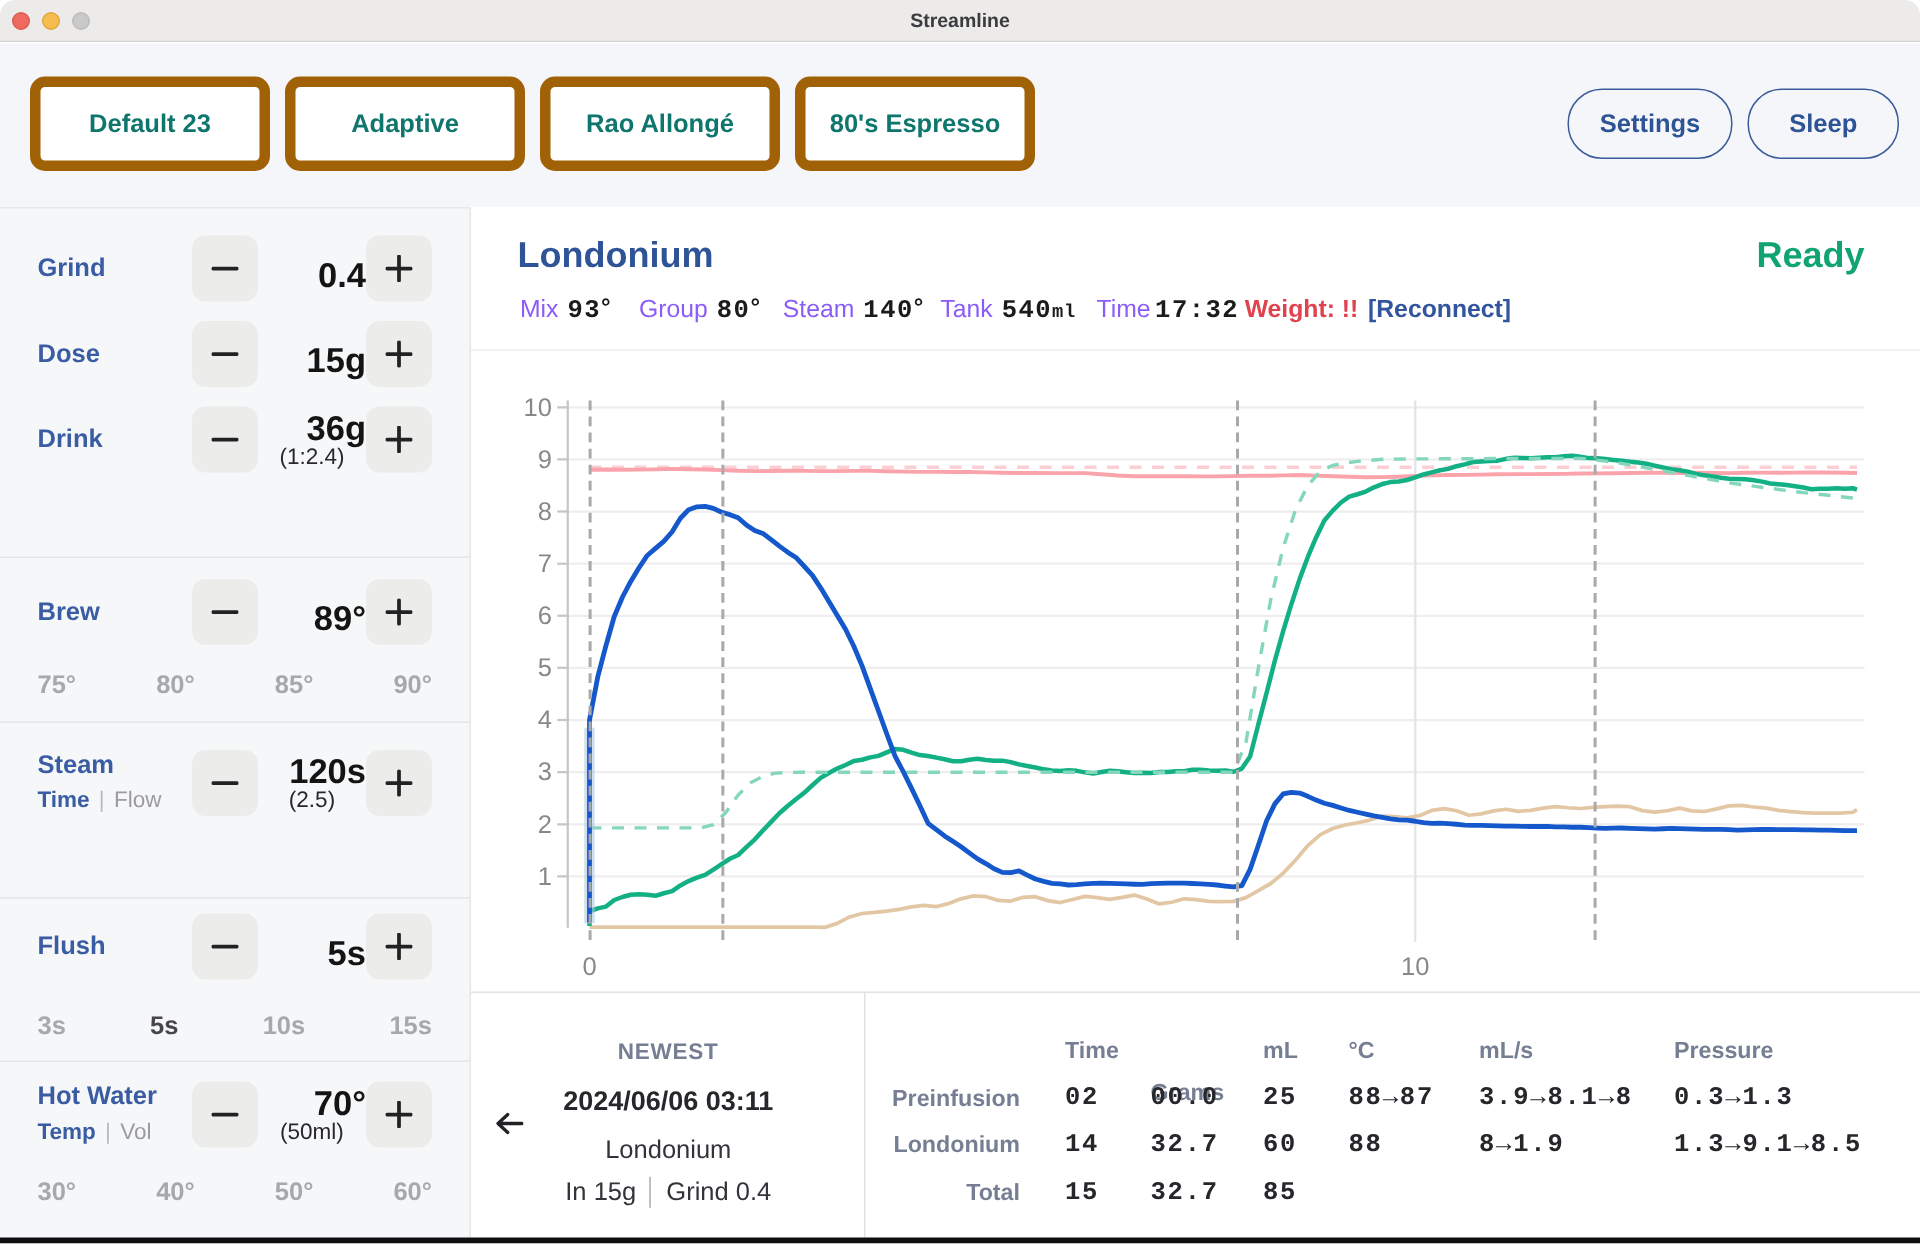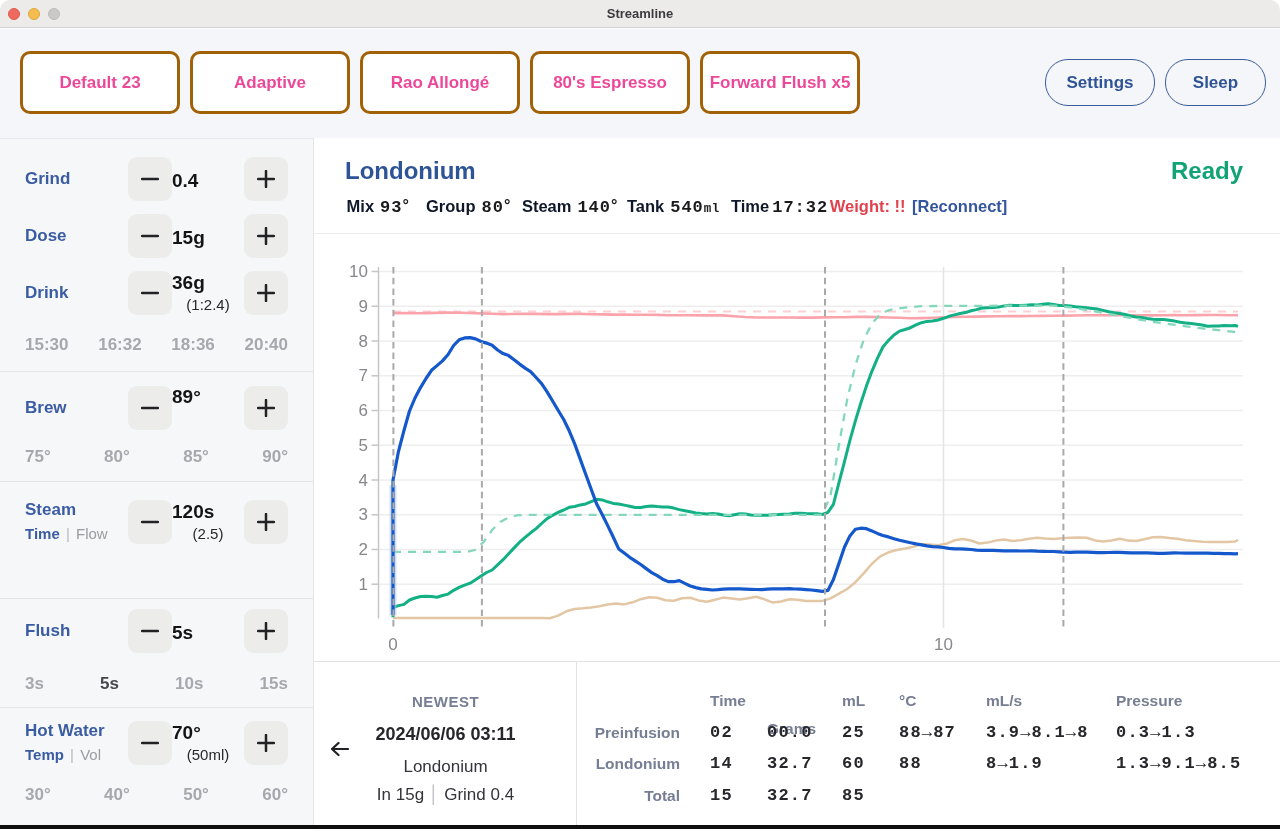--- a/index.html
+++ b/index.html
@@ -2,38 +2,38 @@
 <html><head><meta charset="utf-8"><title>Streamline</title>
 <style>
 *{margin:0;padding:0;box-sizing:border-box}
 html,body{width:1280px;height:829px;background:#fff;overflow:hidden}
 body{font-family:"Liberation Sans",sans-serif;position:relative}
 #app{position:absolute;inset:0;background:#fff}
 .titlebar{position:absolute;left:0;top:0;width:1280px;height:28px;background:#ecebea;border-bottom:1px solid #d2d2d4;border-radius:10px 10px 0 0}
 .tl{position:absolute;top:8px;width:12px;height:12px;border-radius:50%}
 .title{position:absolute;left:0;right:0;top:0;height:44px;line-height:28px;text-align:center;font-size:13px;font-weight:bold;color:#3c3c40}
 .toolbar{position:absolute;left:0;top:29px;width:1280px;height:109px;background:#f5f6f9}
-.pbtn{position:absolute;top:51px;width:160px;height:63px;background:#fff;border:3px solid #a16207;border-radius:10px;color:#ec4899;font-size:17px;font-weight:bold;display:flex;align-items:center;justify-content:center}
+.pbtn{position:absolute;top:51px;width:160px;height:63px;background:#fff;border:7px solid #a16207;border-radius:10px;color:#0f766e;font-size:17px;font-weight:bold;display:flex;align-items:center;justify-content:center}
 .abtn{position:absolute;top:59px;height:47px;background:#f5f6f9;border:1.5px solid #3a5c9b;border-radius:23px;color:#2f5496;font-size:17px;font-weight:bold;display:flex;align-items:center;justify-content:center}
 .sidebar{position:absolute;left:0;top:138px;width:314px;height:687px;background:#f6f7f9;border-top:1px solid #e8e8eb;border-right:1px solid #e5e5e8}
 .lbl{position:absolute;font-size:17px;font-weight:bold;color:#3a5ca3;white-space:nowrap}
 .sublbl{position:absolute;font-size:15px;font-weight:bold;color:#3a5ca3;white-space:nowrap}
 .sublbl i{font-style:normal;font-weight:normal;color:#b9b9bf;padding:0 2px}
 .sublbl u{text-decoration:none;font-weight:normal;color:#9b9ba1}
 .mbtn{position:absolute;width:44px;height:44px;background:#ececeb;border-radius:9px;display:flex;align-items:center;justify-content:center}
-.val{position:absolute;font-size:19px;font-weight:bold;color:#141414;text-align:left}
+.val{position:absolute;font-size:23px;font-weight:bold;color:#141414;text-align:right}
 .subval{position:absolute;font-size:15px;color:#28282c;text-align:center}
 .presets{position:absolute;width:263px;display:flex;justify-content:space-between;font-size:17px;color:#a7a7ae;font-weight:bold}
 .presets .sel{color:#46464c}
 .sep{position:absolute;left:0;width:313px;height:1px;background:#e4e4e8}
 .main{position:absolute;left:314px;top:138px;width:966px;height:687px;background:#fff}
 .h-title{position:absolute;left:345px;top:159px;font-size:24px;font-weight:bold;color:#2e5497;line-height:24px}
 .h-ready{position:absolute;right:37px;top:159px;font-size:24px;font-weight:bold;color:#10a374;line-height:24px}
 .sti{position:absolute;top:197px;font-size:16.5px;line-height:18px;white-space:nowrap}
-.sti .k{color:#0f172a;font-weight:bold;margin-right:6px}
+.sti .k{color:#8b5cf6;font-weight:normal;margin-right:6px}
 .sti .v{font-family:"Liberation Mono",monospace;font-weight:bold;font-size:17px;letter-spacing:1.0px;color:#1b1b1e}
 .sti .dg{font-family:"Liberation Sans",sans-serif;font-size:16px;letter-spacing:0;vertical-align:1px}
 .sti .ml{font-size:12.5px;letter-spacing:0.5px}
 .hsep{position:absolute;left:314px;top:233px;width:966px;height:1px;background:#ececee}
 .psep{position:absolute;left:314px;top:661px;width:966px;height:1px;background:#e2e2e5}
 .vsep{position:absolute;left:576px;top:662px;width:1px;height:163px;background:#e2e2e5}
 .arrow{position:absolute;left:329px;top:741px}
 .newest{position:absolute;left:374px;width:143px;text-align:center;font-weight:bold}
 .th{position:absolute;font-size:15.5px;font-weight:bold;color:#767e93;white-space:nowrap}
 .td{position:absolute;font-family:"Liberation Mono",monospace;font-size:17px;letter-spacing:1.2px;font-weight:bold;color:#26262b;white-space:nowrap}
@@ -45,21 +45,20 @@
 <div class="titlebar">
   <div class="tl" style="left:8px;background:#ee6a5f;border:0.5px solid #dd5a4e"></div>
   <div class="tl" style="left:28px;background:#f5bd4f;border:0.5px solid #e0a73a"></div>
   <div class="tl" style="left:48px;background:#c9c9c9;border:0.5px solid #bcbcbc"></div>
   <div class="title">Streamline</div>
 </div>
 <div class="pbtn" style="left:20px">Default 23</div>
 <div class="pbtn" style="left:360px">Rao Allongé</div>
 <div class="pbtn" style="left:190px">Adaptive</div>
 <div class="pbtn" style="left:530px">80's Espresso</div>
-<div class="pbtn" style="left:700px">Forward Flush x5</div>
 <div class="abtn" style="left:1165px;width:101px">Sleep</div>
 <div class="abtn" style="left:1045px;width:110px">Settings</div>
 <div class="sidebar"></div>
 <div class="lbl" style="left:25px;top:169px">Grind</div>
     <div class="mbtn" style="left:128px;top:157px">
       <svg width="18" height="18" viewBox="0 0 18 18">
         <path d="M1 9h16" stroke="#222225" stroke-width="2.5" stroke-linecap="round"></path>
       </svg>
     </div>
     <div class="mbtn" style="left:244px;top:157px">
@@ -86,39 +85,33 @@
         <path d="M1 9h16" stroke="#222225" stroke-width="2.5" stroke-linecap="round"></path>
       </svg>
     </div>
     <div class="mbtn" style="left:244px;top:271px">
       <svg width="18" height="18" viewBox="0 0 18 18">
         <path d="M1 9h16 M9 1v16" stroke="#222225" stroke-width="2.5" stroke-linecap="round"></path>
       </svg>
     </div>
     <div class="val" style="left:172px;width:72px;top:272px">36g</div>
     <div class="subval" style="left:172px;width:72px;top:296px">(1:2.4)</div>
-    <div class="presets" style="left:25px;top:335px">
-      <span>15:30</span>
-      <span>16:32</span>
-      <span>18:36</span>
-      <span>20:40</span>
-    </div>
     <div class="sep" style="top:371px"></div>
     <div class="lbl" style="left:25px;top:398px">Brew</div>
     <div class="mbtn" style="left:128px;top:386px">
       <svg width="18" height="18" viewBox="0 0 18 18">
         <path d="M1 9h16" stroke="#222225" stroke-width="2.5" stroke-linecap="round"></path>
       </svg>
     </div>
     <div class="mbtn" style="left:244px;top:386px">
       <svg width="18" height="18" viewBox="0 0 18 18">
         <path d="M1 9h16 M9 1v16" stroke="#222225" stroke-width="2.5" stroke-linecap="round"></path>
       </svg>
     </div>
-    <div class="val" style="left:172px;width:72px;top:386px">89°</div>
+    <div class="val" style="left:172px;width:72px;top:399px">89°</div>
     <div class="presets" style="left:25px;top:447px">
       <span>75°</span>
       <span>80°</span>
       <span>85°</span>
       <span>90°</span>
     </div>
     <div class="sep" style="top:481px"></div>
     <div class="lbl" style="left:25px;top:500px">Steam</div>
     <div class="sublbl" style="left:25px;top:525px">Time <i>|</i> <u>Flow</u></div>
     <div class="mbtn" style="left:128px;top:500px">

